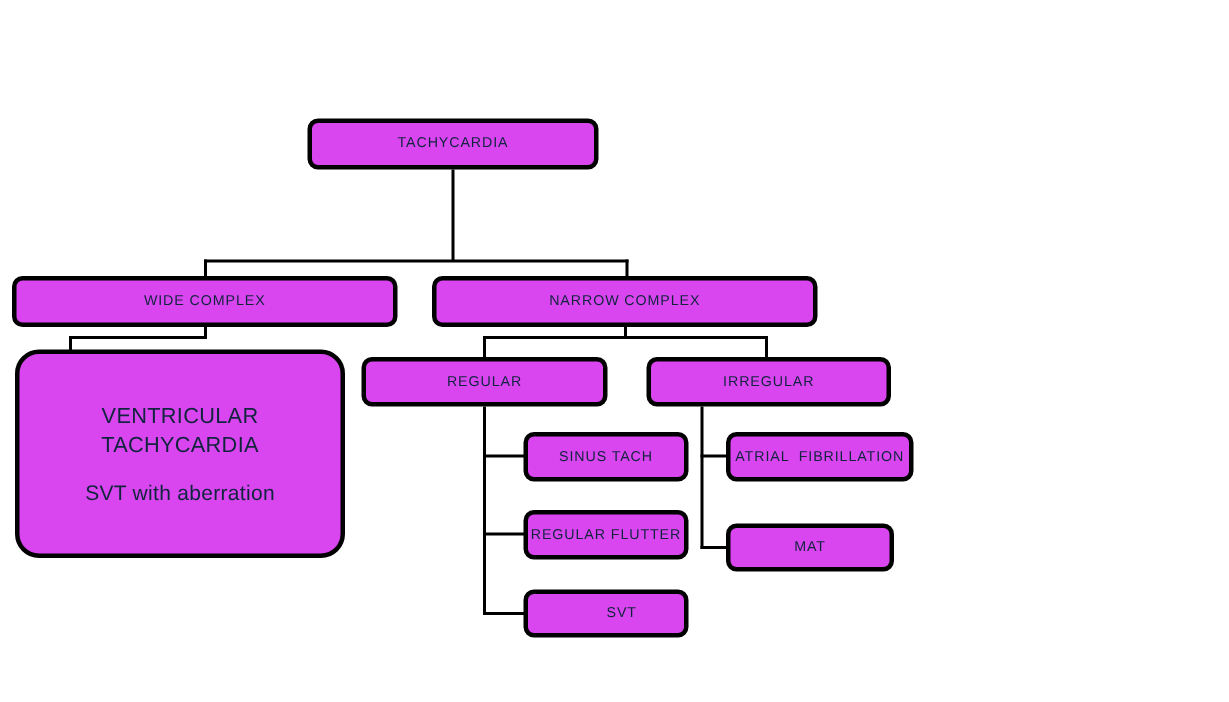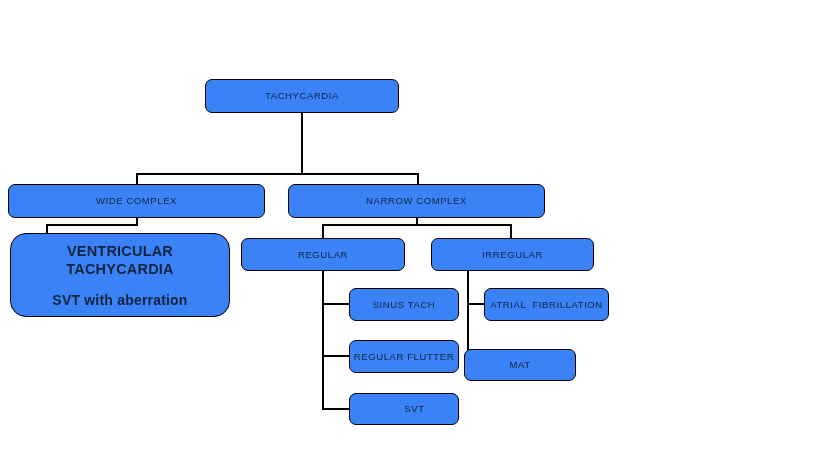--- a/index.html
+++ b/index.html
@@ -11,22 +11,22 @@
     position: relative;
     width: 819px;
     height: 468px;
     background: #ffffff;
     overflow: hidden;
     font-family: "Liberation Sans", sans-serif;
   }
   .node {
     position: absolute;
     box-sizing: border-box;
-    background: #3b82f6;
-    border: 1px solid #000000;
+    background: #d946ef;
+    border: 3px solid #000000;
     border-radius: 7px;
     color: #10243e;
     display: flex;
     flex-direction: column;
     align-items: center;
     justify-content: center;
     text-align: center;
     z-index: 2;
   }
   .node .label {
@@ -37,24 +37,23 @@
   }
   
   #node-tachycardia { left: 205px; top: 79px; width: 194px; height: 34px; }
 
   
   #node-wide-complex   { left: 8px;   top: 184px; width: 257px; height: 34px; }
   #node-narrow-complex { left: 288px; top: 184px; width: 257px; height: 34px; }
 
   
   #node-vt {
-    left: 10px; top: 233px; width: 220px; height: 84px;
+    left: 10px; top: 233px; width: 220px; height: 139px;
     border-radius: 16px;
     justify-content: center;
-    font-weight: bold;
   }
   #node-vt .vt-title {
     font-size: 14.5px;
     line-height: 1.25;
     letter-spacing: 0.2px;
     white-space: pre-line;
   }
   #node-vt .vt-sub {
     font-size: 14px;
     margin-top: 14px;
@@ -63,21 +62,21 @@
   #node-regular   { left: 241px; top: 238px; width: 164px; height: 33px; text-align: right; }
   #node-irregular { left: 431px; top: 238px; width: 163px; height: 33px; }
 
   
   #node-sinus-tach    { left: 349px; top: 288px; width: 110px; height: 33px; }
   #node-atrial-flutter{ left: 349px; top: 340px; width: 110px; height: 33px; }
   #node-svt           { left: 349px; top: 393px; width: 110px; height: 32px; padding-left: 21px; }
 
   
   #node-atrial-fib { left: 484px; top: 288px; width: 125px; height: 33px; }
-  #node-mat        { left: 464px; top: 349px; width: 112px; height: 32px; }
+  #node-mat        { left: 484px; top: 349px; width: 112px; height: 32px; }
 
   
   .conn {
     position: absolute;
     background: #000000;
     z-index: 1;
   }
   .conn.v { width: 2px; }
   .conn.h { height: 2px; }
 

